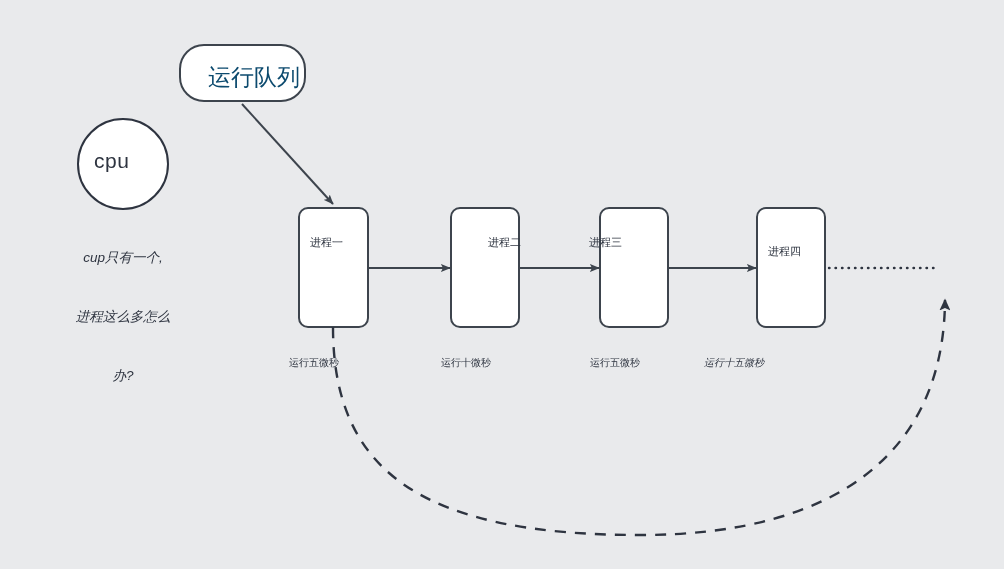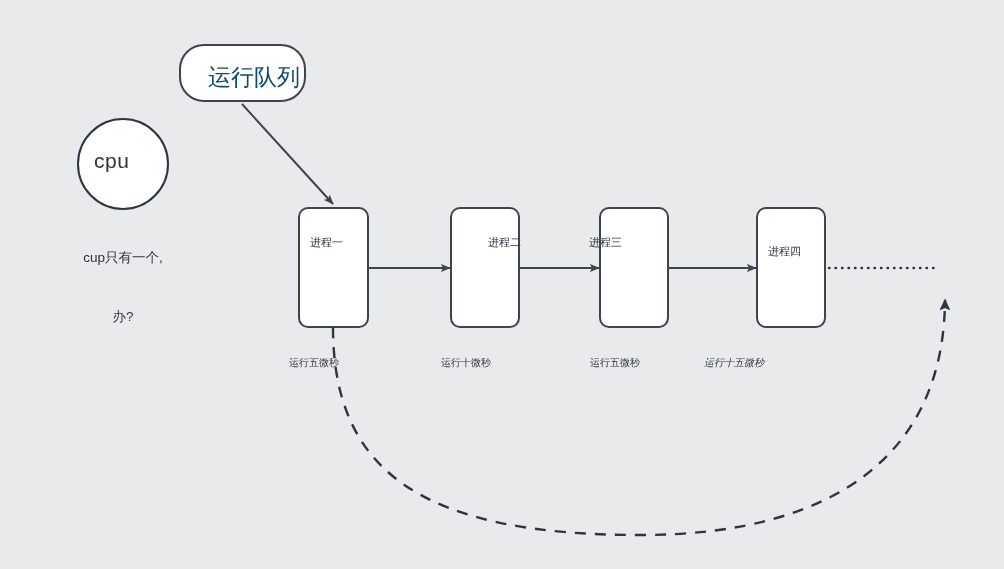--- a/index.html
+++ b/index.html
@@ -87,22 +87,23 @@
     <line x1="519" y1="268" x2="599" y2="268" stroke="#3d444d" stroke-width="2" marker-end="url(#arrowSolid)"></line>
     <line x1="668" y1="268" x2="756" y2="268" stroke="#3d444d" stroke-width="2" marker-end="url(#arrowSolid)"></line>
 
     <line x1="829" y1="268" x2="936" y2="268" stroke="#2e3440" stroke-width="2.4" stroke-linecap="round" stroke-dasharray="0.5 6"></line>
 
     <path d="M333,327 C333,470 420,535 640,535 C840,535 944,450 945,300" fill="none" stroke="#2e3440" stroke-width="2.4" stroke-dasharray="11 9" marker-end="url(#arrowDashed)"></path>
   </svg>
 
   <div class="lbl cpu-label" style="left:94px; top:147px;">cpu</div>
 
-  <div class="lbl cpu-caption" style="left:48px; top:209px;">
+  <div class="lbl cpu-caption" style="left:48px; top:209px;font-style:italic;">
     <div>cup只有一个,</div>
+    <div>进程这么多怎么</div>
     <div>办?</div>
   </div>
 
   <div class="lbl queue-label" style="left:208px; top:62px;">运行队列</div>
 
   <div class="lbl proc-label" style="left:310px; top:235px;">进程一</div>
   <div class="lbl proc-label" style="left:488px; top:235px;">进程二</div>
   <div class="lbl proc-label" style="left:589px; top:235px;">进程三</div>
   <div class="lbl proc-label" style="left:768px; top:244px;">进程四</div>
 

